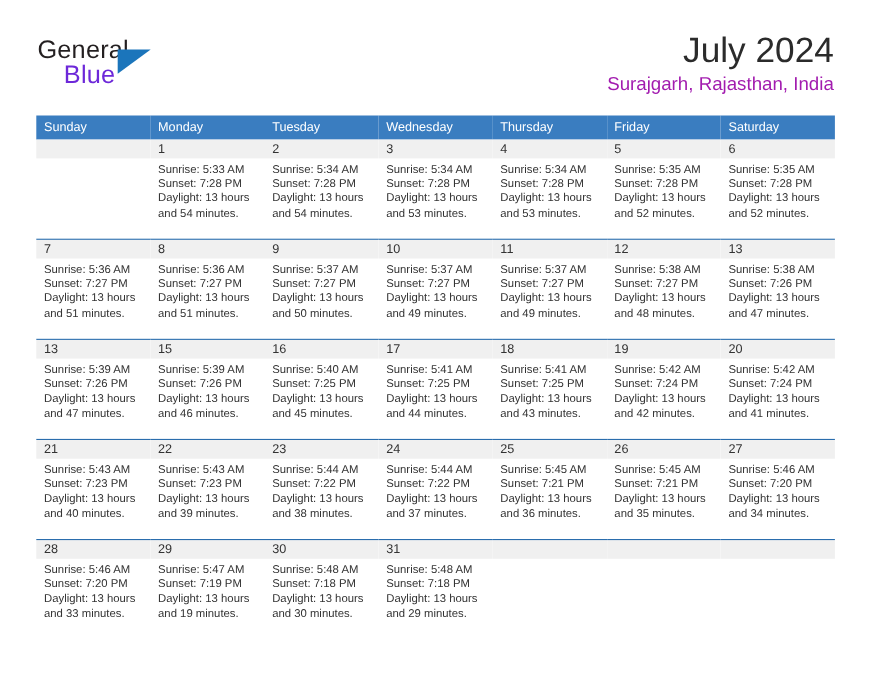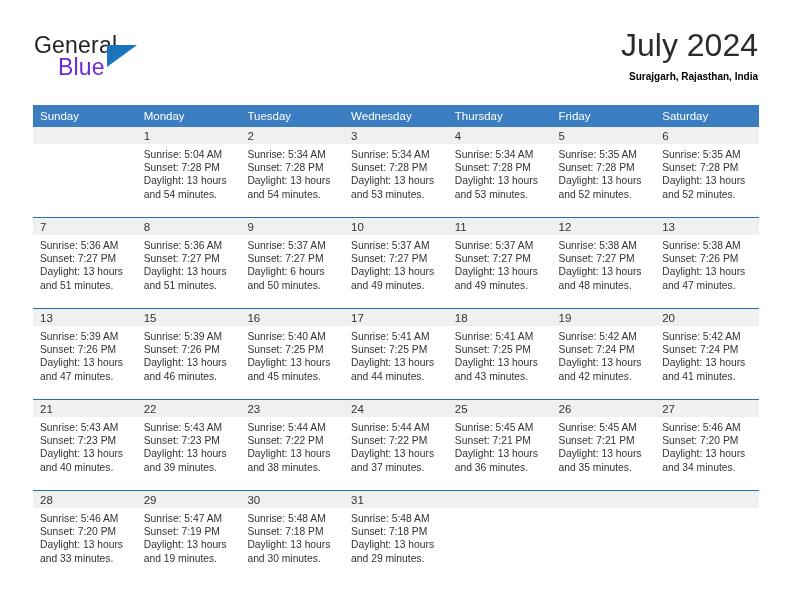--- a/index.html
+++ b/index.html
@@ -73,26 +73,25 @@
     text-align: right;
   }
   .cal-title {
     font-size: 32px;
     font-weight: normal;
     color: #2b2b2b;
     line-height: 34px;
     white-space: nowrap;
   }
   .cal-subtitle {
-    font-size: 10px;
-    color: #000000;
+    font-size: 17px;
+    color: #a21caf;
     line-height: 22px;
     margin-top: 4px;
     white-space: nowrap;
-    font-weight: bold;
   }
 
   
   .calendar {
     position: absolute;
     left: 33px;
     top: 105px;
     width: 726px;
     border-collapse: collapse;
     table-layout: fixed;
@@ -183,21 +182,21 @@
             <div class="daynum-band"></div>
             <div class="cell-body">
               <div></div>
               <div></div>
               <div class="daylight"></div>
             </div>
           </td>
           <td class="">
             <div class="daynum-band">1</div>
             <div class="cell-body">
-              <div>Sunrise: 5:04 AM</div>
+              <div>Sunrise: 5:33 AM</div>
               <div>Sunset: 7:28 PM</div>
               <div class="daylight">Daylight: 13 hours and 54 minutes.</div>
             </div>
           </td>
           <td class="">
             <div class="daynum-band">2</div>
             <div class="cell-body">
               <div>Sunrise: 5:34 AM</div>
               <div>Sunset: 7:28 PM</div>
               <div class="daylight">Daylight: 13 hours and 54 minutes.</div>
@@ -251,21 +250,21 @@
               <div>Sunrise: 5:36 AM</div>
               <div>Sunset: 7:27 PM</div>
               <div class="daylight">Daylight: 13 hours and 51 minutes.</div>
             </div>
           </td>
           <td class="">
             <div class="daynum-band">9</div>
             <div class="cell-body">
               <div>Sunrise: 5:37 AM</div>
               <div>Sunset: 7:27 PM</div>
-              <div class="daylight">Daylight: 6 hours and 50 minutes.</div>
+              <div class="daylight">Daylight: 13 hours and 50 minutes.</div>
             </div>
           </td>
           <td class="">
             <div class="daynum-band">10</div>
             <div class="cell-body">
               <div>Sunrise: 5:37 AM</div>
               <div>Sunset: 7:27 PM</div>
               <div class="daylight">Daylight: 13 hours and 49 minutes.</div>
             </div>
           </td>

